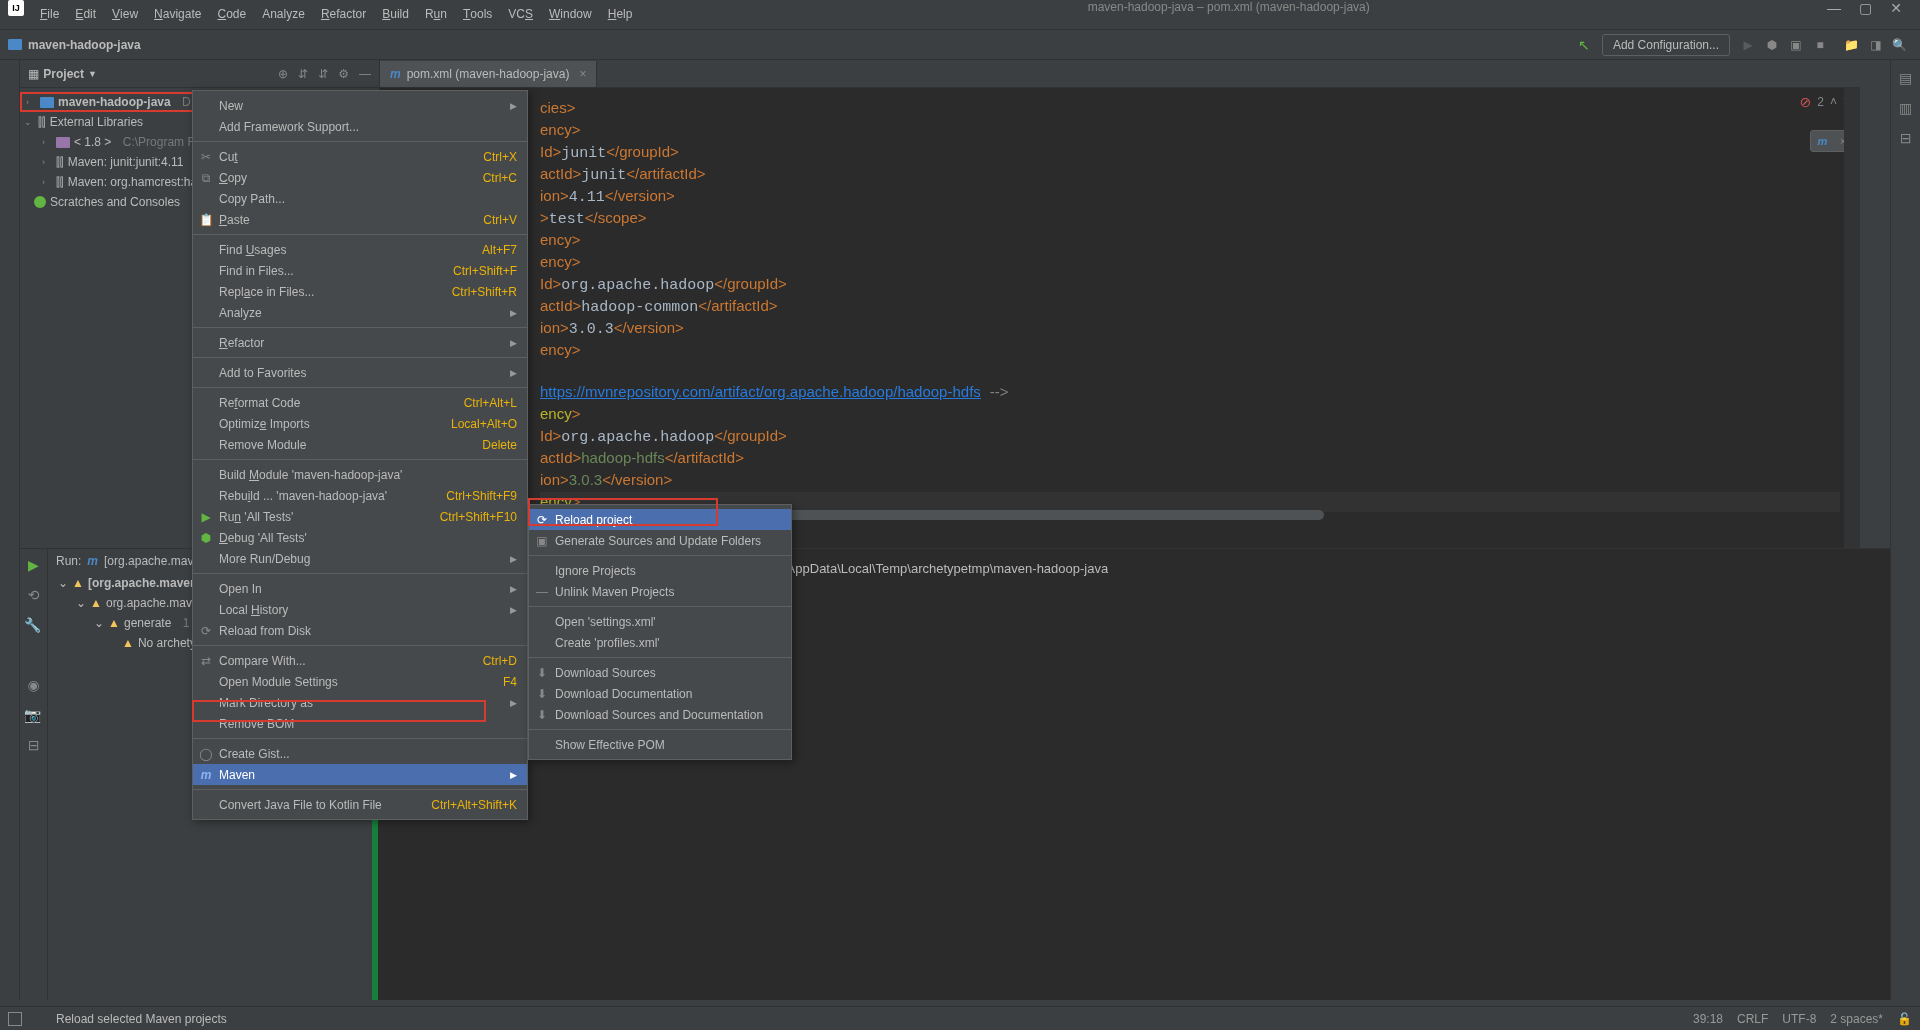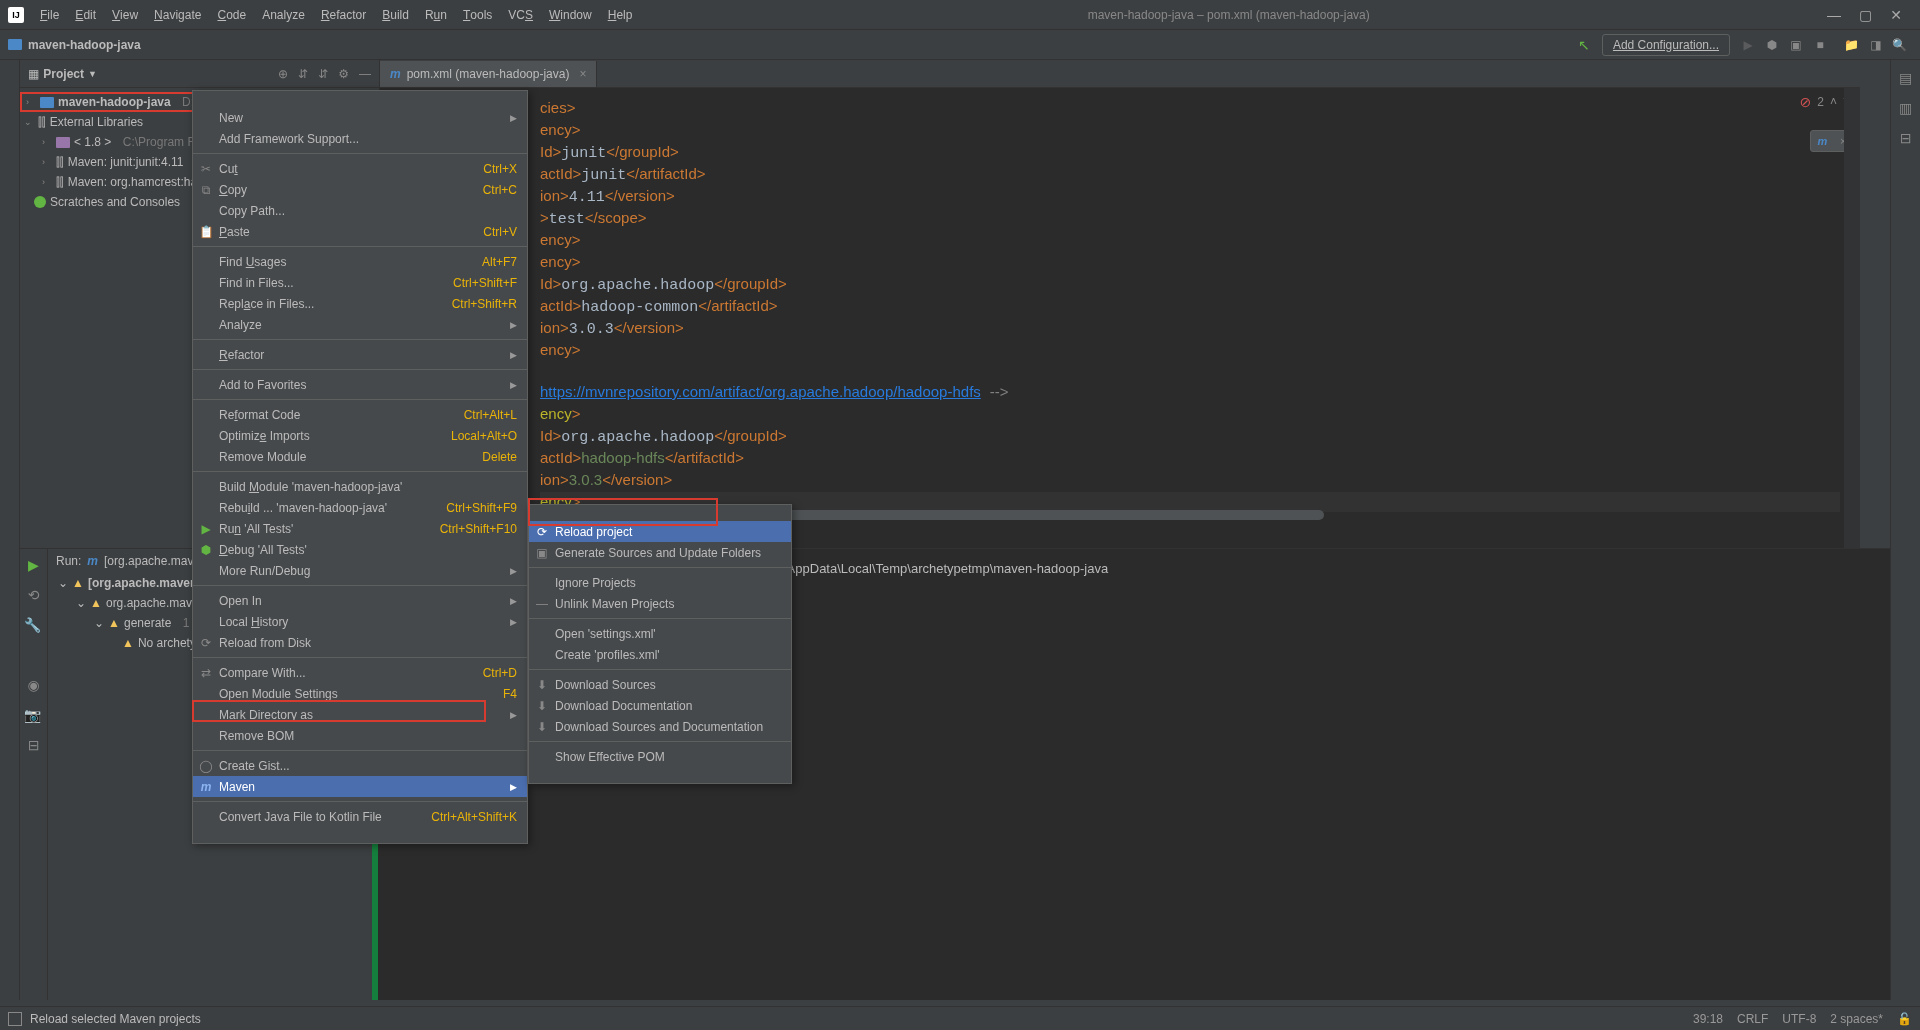--- a/index.html
+++ b/index.html
@@ -1,32 +1,32 @@
 <!DOCTYPE html>
 <html><head>
 <meta charset="utf-8">
 <style>
 * { margin:0; padding:0; box-sizing:border-box; font-family:"Segoe UI",Arial,sans-serif; }
 body { background:#3c3f41; color:#bbbbbb; font-size:12px; width:1920px; height:1030px; overflow:hidden; position:relative; }
 .u { text-decoration:underline; }
 
-.menubar { height:30px; background:#3c3f41; display:flex; align-items:center; padding:0 8px; border-bottom:1px solid #323232; }
+.menubar { height:30px; background:#3c3f41; display:flex; padding:0 8px; border-bottom:1px solid #323232; }
 .menubar .logo { width:16px; height:16px; background:#fff; border-radius:2px; margin-right:8px; display:flex; align-items:center; justify-content:center; font-size:9px; font-weight:bold; color:#000; }
 .menubar .mi { padding:0 8px; height:28px; display:flex; align-items:center; cursor:default; }
 .menubar .title { flex:1; text-align:center; color:#888; }
 .menubar .win { display:flex; gap:18px; padding:0 10px; }
 .menubar .win span { color:#aaa; font-size:14px; }
 
 .toolbar { height:30px; background:#3c3f41; display:flex; align-items:center; padding:0 8px; border-bottom:1px solid #323232; }
 .toolbar .bc { display:flex; align-items:center; gap:6px; }
 .toolbar .folder-icon { width:14px; height:11px; background:#4a88c7; border-radius:1px; }
 .toolbar .spacer { flex:1; }
 .toolbar .ticon { width:20px; height:20px; display:flex; align-items:center; justify-content:center; margin:0 2px; color:#888; }
 .toolbar .hammer { color:#62b543; font-size:14px; }
-.toolbar .addcfg { border:1px solid #5e6060; border-radius:3px; padding:3px 10px; margin:0 6px;text-decoration:underline; }
+.toolbar .addcfg { border:1px solid #5e6060; border-radius:3px; padding:3px 10px; margin:0 6px; }
 .toolbar .run-tri { color:#595b5d; }
 
 .sidebar-left { position:absolute; left:0; top:60px; bottom:30px; width:20px; background:#3c3f41; border-right:1px solid #323232; }
 
 .project-panel { position:absolute; left:20px; top:60px; width:360px; height:488px; background:#3c3f41; border-right:1px solid #323232; }
 .pp-head { height:28px; display:flex; align-items:center; padding:0 8px; border-bottom:1px solid #323232; }
 .pp-head .label { display:flex; align-items:center; gap:4px; }
 .pp-head .icons { margin-left:auto; display:flex; gap:10px; color:#888; }
 .tree { padding:4px 0; }
 .tree-row { display:flex; align-items:center; height:20px; padding-left:8px; gap:4px; white-space:nowrap; }
@@ -65,25 +65,25 @@
 .run-gutter .play { color:#62b543; }
 .run-tree { width:330px; background:#3c3f41; border-right:6px solid #15803d; overflow:hidden; }
 .run-head { height:24px; display:flex; align-items:center; padding:0 8px; gap:6px; }
 .run-head .m { color:#4a88c7; font-style:italic; font-weight:bold; }
 .run-head .gear { margin-left:auto; color:#888; }
 .run-tree .row { display:flex; align-items:center; height:20px; gap:4px; white-space:nowrap; }
 .warn-icon { color:#f2c55c; font-size:12px; }
 .run-out { flex:1; font-family:"Consolas","Courier New",monospace; font-size:13px; line-height:20px; color:#bbbbbb; padding:10px; white-space:pre; overflow:hidden; }
 .run-out .ts { color:#cc7832; }
 
-.statusbar { position:absolute; left:0; right:0; bottom:0; height:24px; background:#3c3f41; border-top:1px solid #323232; display:flex; align-items:center; padding:0 8px; }
+.statusbar { position:absolute; left:0; right:0; bottom:0; height:24px; background:#3c3f41; border-top:1px solid #323232; display:flex; align-items:center; padding:0 8px;gap:26px; }
 .statusbar .sq { width:14px; height:14px; border:1px solid #888; margin-right:8px; }
 .statusbar .right { margin-left:auto; display:flex; gap:14px; color:#999; }
 
-.ctx-menu { position:absolute; background:#46494b; border:1px solid #5e6060; box-shadow:2px 2px 8px rgba(0,0,0,0.4); padding:16px 0; }
+.ctx-menu { position:absolute; background:#46494b; border:1px solid #5e6060; box-shadow:2px 2px 8px rgba(0,0,0,0.4); padding:4px 0; }
 .ctx-item { height:21px; display:flex; align-items:center; padding:0 10px 0 26px; position:relative; white-space:nowrap; }
 .ctx-item.sel { background:#4b6eaf; color:#fff; }
 .ctx-item .sc { margin-left:auto; padding-left:30px; color:#eab308; }
 .ctx-item .arr { margin-left:auto; padding-left:20px; color:#999; font-size:9px; }
 .ctx-item .ico { position:absolute; left:6px; width:14px; text-align:center; color:#888; }
 .ctx-sep { height:1px; background:#5e6060; margin:4px 0; }
 .ctx1 { left:192px; top:90px; width:336px; }
 .ctx2 { left:528px; top:504px; width:264px; }
 .hl-box-red { position:absolute; border:2px solid #d73a2e; pointer-events:none; }
 .hl-maven { left:192px; top:700px; width:294px; height:22px; }

